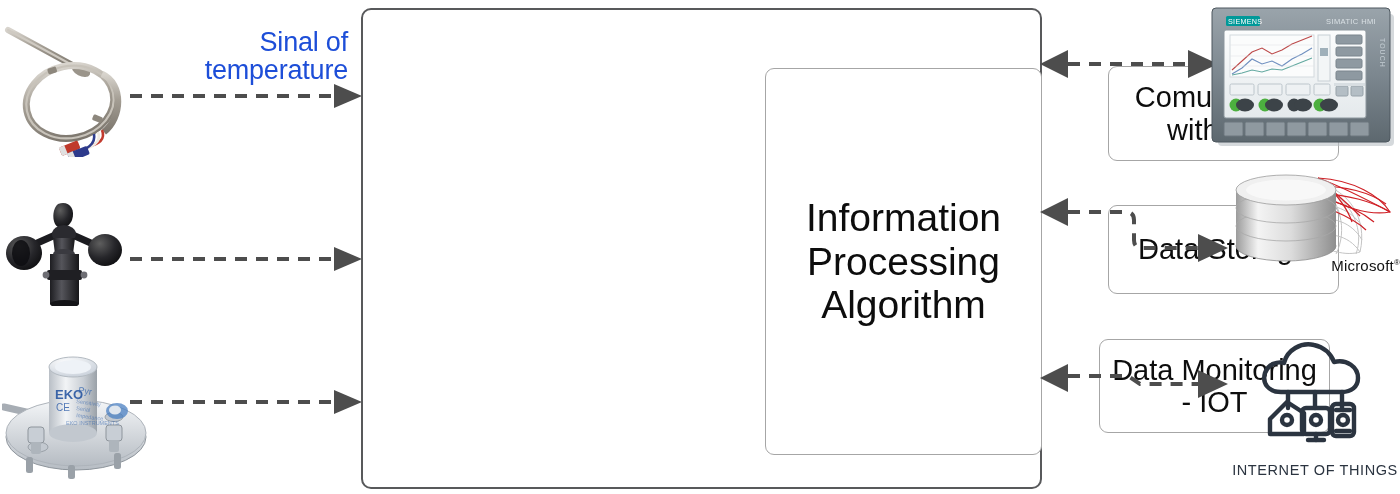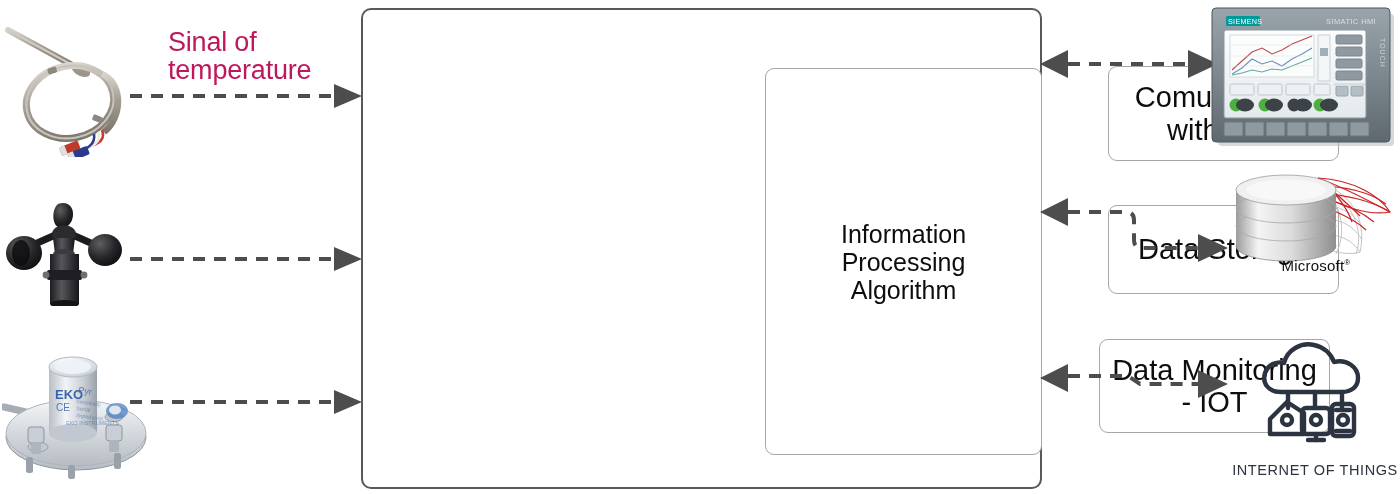--- a/index.html
+++ b/index.html
@@ -6,54 +6,54 @@
   body{width:1400px;height:494px;position:relative;overflow:hidden;
        font-family:"Liberation Sans","DejaVu Sans",sans-serif;color:#000;}
 
   #stage{position:absolute;left:0;top:0;width:1400px;height:494px;}
 
   
   .abs{position:absolute;}
 
   
   .flow-label{
-    position:absolute;text-align:left;line-height:1.05;
-    font-size:27px;color:#be185d;white-space:pre-line;
+    position:absolute;text-align:right;line-height:1.05;
+    font-size:27px;color:#1d4ed8;white-space:pre-line;
     letter-spacing:-0.2px;
   }
 
   
   .controller{
     position:absolute;left:361px;top:8px;width:681px;height:481px;
     border:2.5px solid #58595b;border-radius:10px;background:#ffffff;
     box-sizing:border-box;
   }
   
   .subbox{
     position:absolute;border:1.6px solid #a6a6a6;border-radius:9px;
     background:#ffffff;box-sizing:border-box;
     display:flex;align-items:center;justify-content:center;text-align:center;
   }
   .subbox .txt{font-size:29px;line-height:1.12;color:#0d0d0d;white-space:pre-line;}
 
   #algo-box{left:402px;top:58px;width:277px;height:387px;}
-  #algo-box .txt{font-size:25px;}
+  #algo-box .txt{font-size:39px;}
 
   #hmi-box{left:745px;top:56px;width:231px;height:95px;}
   #store-box{left:745px;top:195px;width:231px;height:89px;}
   #iot-box{left:736px;top:329px;width:231px;height:94px;}
 
   
   .iot-caption{
     position:absolute;font-size:14.5px;letter-spacing:.6px;
     color:#2b3440;text-align:center;width:180px;
   }
 
   
-  .sql-wordmark{position:absolute;left:1232px;top:258px;width:168px;text-align:center;}
+  .sql-wordmark{position:absolute;left:1232px;top:258px;width:168px;text-align:right;}
   .sql-ms{font-size:15px;color:#111;letter-spacing:.2px;line-height:1;}
   .sql-ms sup{font-size:8px;vertical-align:super;}
   .sql-big{font-size:34px;color:#111;letter-spacing:-.6px;line-height:1.05;margin-top:-1px;}
   .sql-big sup{font-size:11px;vertical-align:super;}
 
   svg{display:block;}
 </style>
 </head>
 <body>
 

